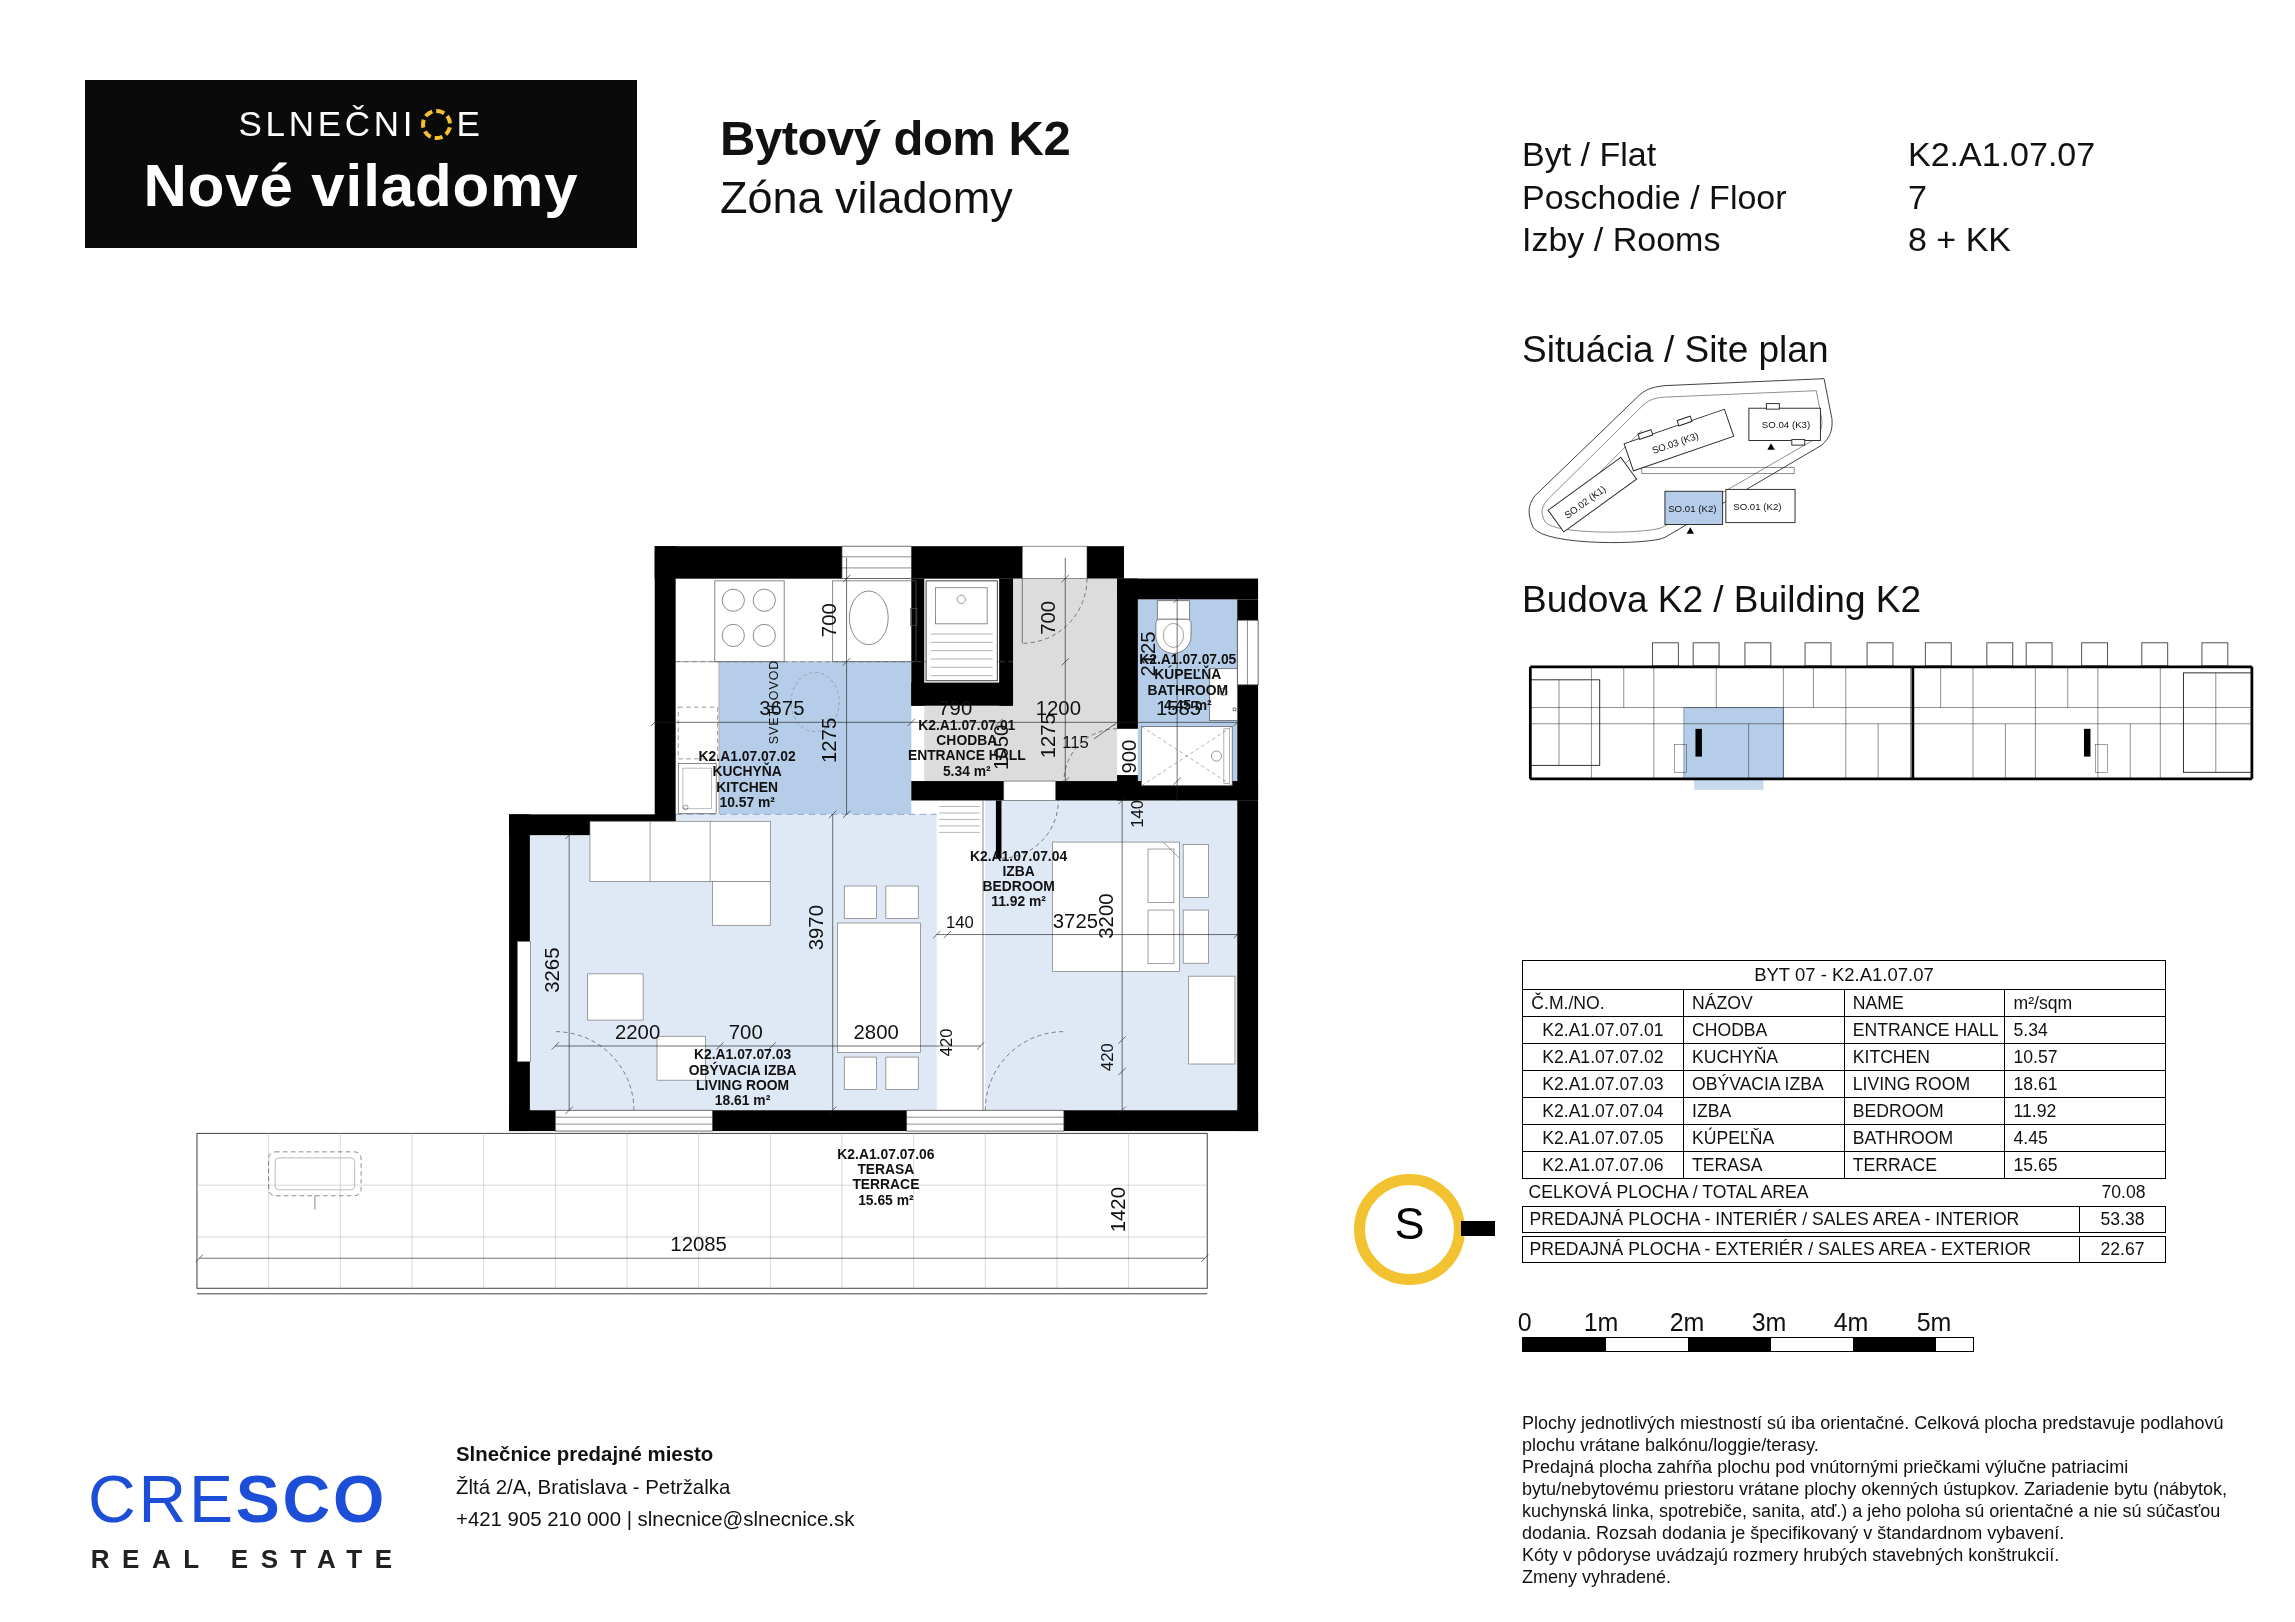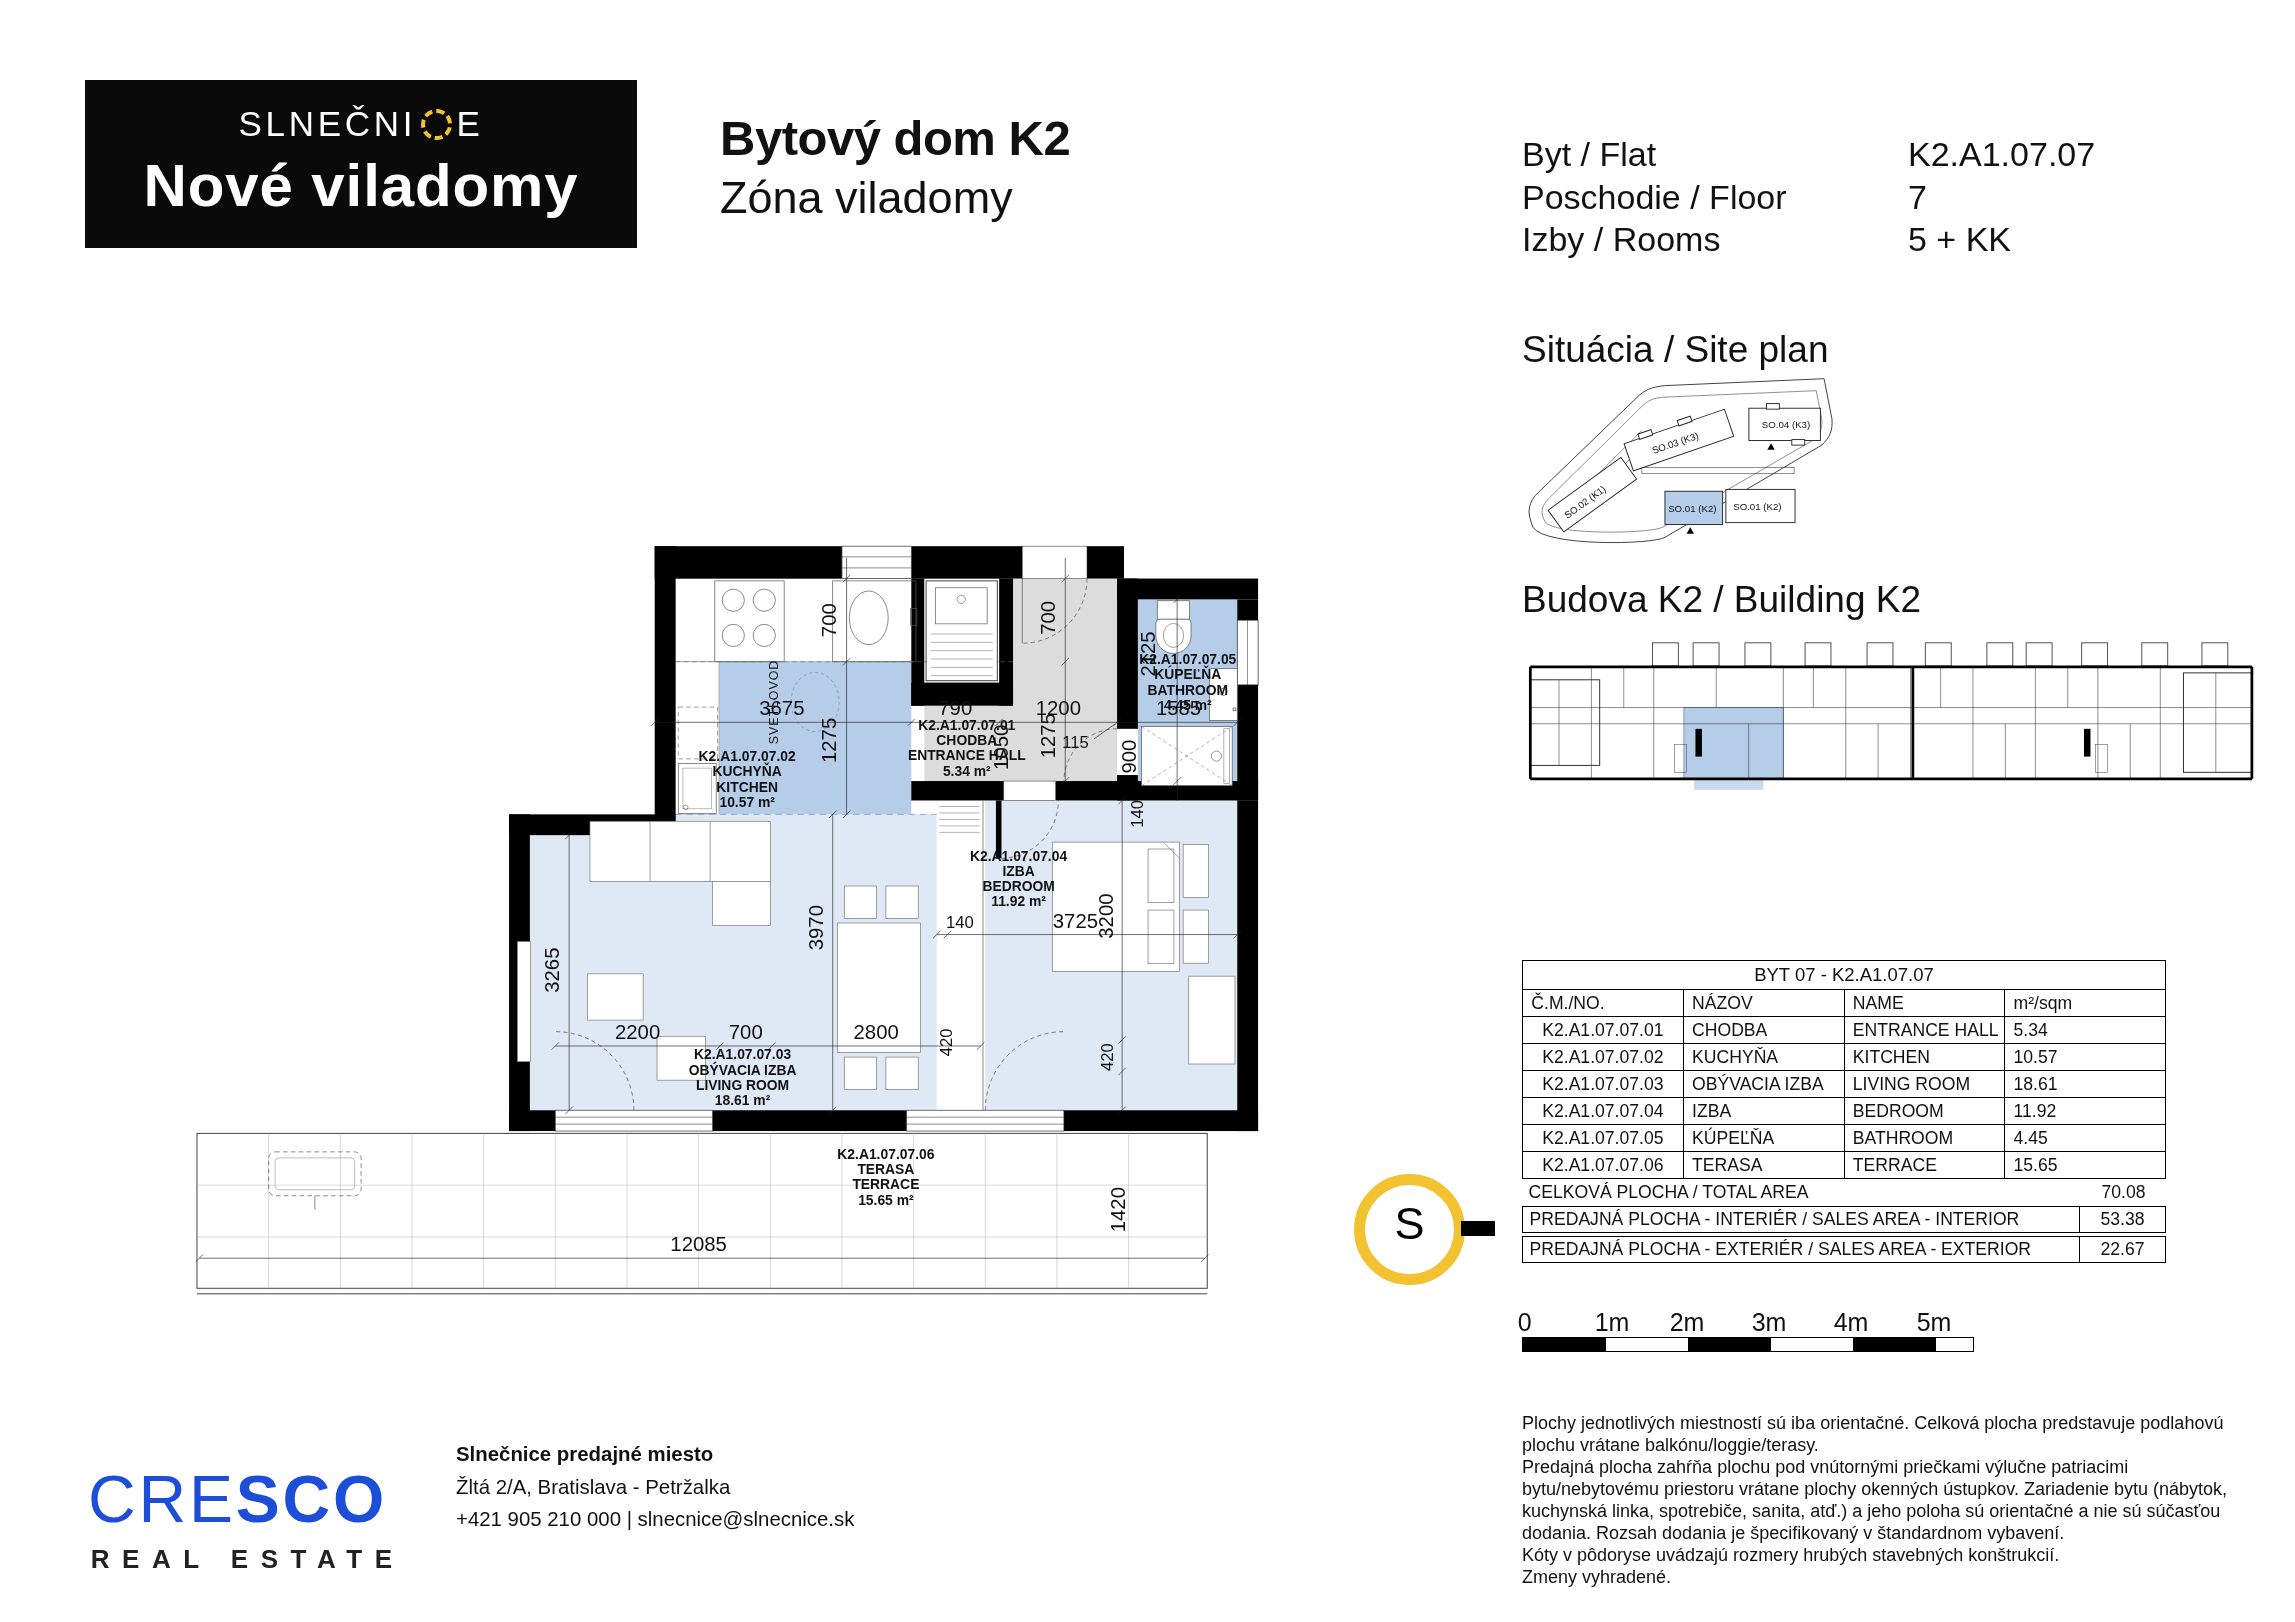--- a/index.html
+++ b/index.html
@@ -79,21 +79,21 @@
   </div>
 
   <div class="abs" id="doc-title">Bytový dom K2</div>
   <div class="abs" id="doc-subtitle">Zóna viladomy</div>
 
   <div class="abs info-label" style="top:135px;">Byt / Flat</div>
   <div class="abs info-value" style="top:135px;">K2.A1.07.07</div>
   <div class="abs info-label" style="top:178px;">Poschodie / Floor</div>
   <div class="abs info-value" style="top:178px;">7</div>
   <div class="abs info-label" style="top:220px;">Izby / Rooms</div>
-  <div class="abs info-value" style="top:220px;">5 + KK</div>
+  <div class="abs info-value" style="top:220px;">8 + KK</div>
 
   <div class="abs section-h" style="left:1522px;top:329px;">Situácia / Site plan</div>
   <div class="abs section-h" style="left:1522px;top:579px;">Budova K2 / Building K2</div>
 
   <svg class="abs" style="left:1526px;top:375px;" width="324" height="173" viewBox="0 0 700 375">
     <g fill="none" stroke="#333" stroke-width="2">
       <path d="M14,330 C2,300 2,285 18,262 L240,48 C255,33 270,26 300,23 L645,8 L662,95 C664,120 658,135 640,152 L300,352 C270,368 40,372 14,330 Z"></path>
       <path d="M40,318 C30,298 32,288 44,272 L250,68 C262,56 274,50 298,48 L628,34 L640,96 C642,116 636,128 620,142 L295,330 C268,344 60,348 40,318 Z" stroke-width="1.2"></path>
       <path d="M70,300 L250,120 M95,312 L268,138" stroke-width="1.2"></path>
       <rect x="250" y="200" width="330" height="14" stroke-width="1.2"></rect>
@@ -554,21 +554,21 @@
   </div>
 
   <div class="abs" id="compass">
     <div class="ring"></div>
     <div class="letter">S</div>
     <div class="bar"></div>
   </div>
 
   <div class="abs" id="scalebar">
     <div class="sb-label" style="left:2.8px;">0</div>
-    <div class="sb-label" style="left:90px;">1m</div>
+    <div class="sb-label" style="left:79px;">1m</div>
     <div class="sb-label" style="left:165px;">2m</div>
     <div class="sb-label" style="left:247px;">3m</div>
     <div class="sb-label" style="left:329px;">4m</div>
     <div class="sb-label" style="left:412px;">5m</div>
     <div id="sb-bar">
       <div class="sb-seg" style="width:82px;background:#000;"></div>
       <div class="sb-seg" style="width:82px;background:#fff;border-right:0.5px solid #000;border-left:0.5px solid #000;"></div>
       <div class="sb-seg" style="width:82px;background:#000;"></div>
       <div class="sb-seg" style="width:82px;background:#fff;border-right:0.5px solid #000;"></div>
       <div class="sb-seg" style="width:82px;background:#000;"></div>

